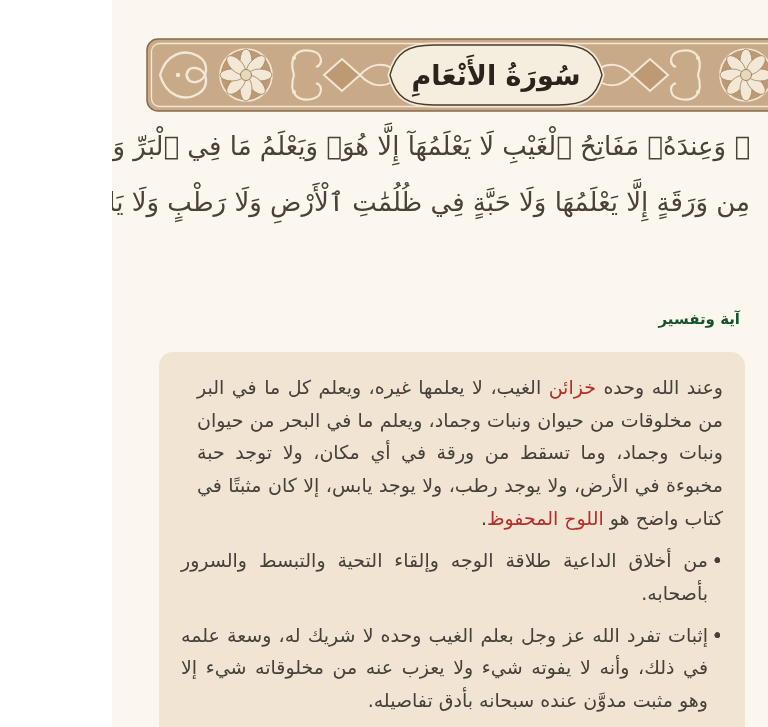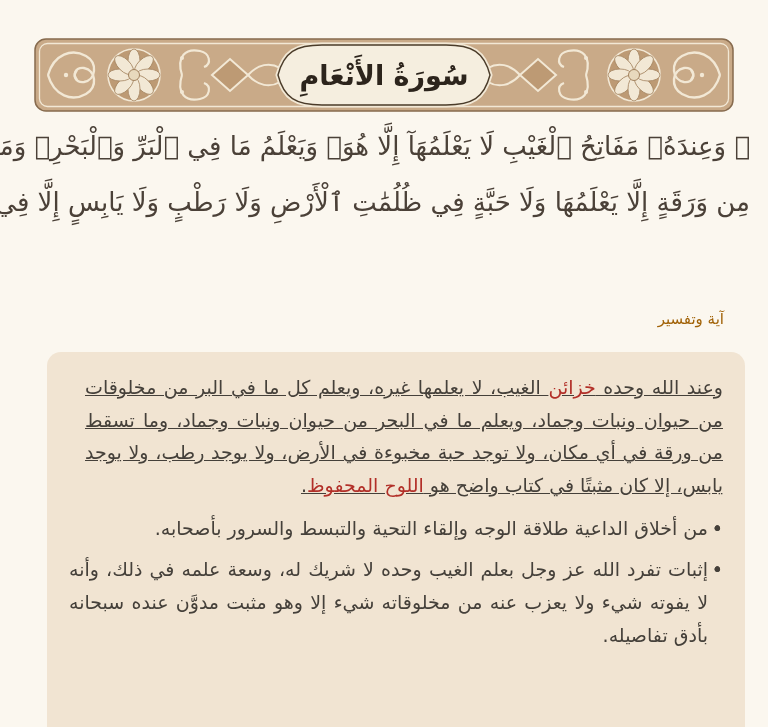--- a/index.html
+++ b/index.html
@@ -1,18 +1,18 @@
 <!DOCTYPE html>
 <html lang="ar" dir="rtl"><head>
 <meta charset="utf-8">
 <style>
   html,body{margin:0;padding:0;}
   .page{
     position:relative;
-    width:768px;height:727px;
+    width:656px;height:727px;
     overflow:hidden;
     background:#fbf7ef;
     font-family:"DejaVu Sans",sans-serif;
     direction:rtl;
   }
   
   .banner{
     position:absolute;
     left:34px;top:38px;
     width:700px;height:74px;
@@ -45,40 +45,41 @@
     border-radius:50%;
     box-shadow:0 0 0 2.5px #eee2cb, 0 0 0 3.8px #bb9d76;
     font-size:14px;line-height:1;
     color:#7a5f3e;
     vertical-align:middle;
     background:#f7f1e4;
   }
   
   .section-label{
     position:absolute;
-    top:310px;right:44px;
+    top:310px;right:28px;
     font-size:15px;
-    color:#a16207;
+    color:#14532d;
+    font-weight:bold;
   }
   
   .tafsir-box{
     position:absolute;
     top:352px;right:23px;left:47px;
     height:500px;
     background:#f1e4d2;
     border-radius:14px;
     padding:19px 22px 24px;
     box-sizing:border-box;
     font-size:19px;
     line-height:1.72;
     color:#45403a;
     text-align:justify;
     text-align-last:right;
   }
-  .tafsir-intro{margin:0 0 10px 16px;text-decoration:underline;}
+  .tafsir-intro{margin:0 0 10px 16px;}
   .hl-red{color:#b22f28;}
   .bullet-item{
     position:relative;
     padding-right:15px;
     margin-top:9px;
   }
   .bullet-marker{
     position:absolute;
     right:0;top:0;
   }

